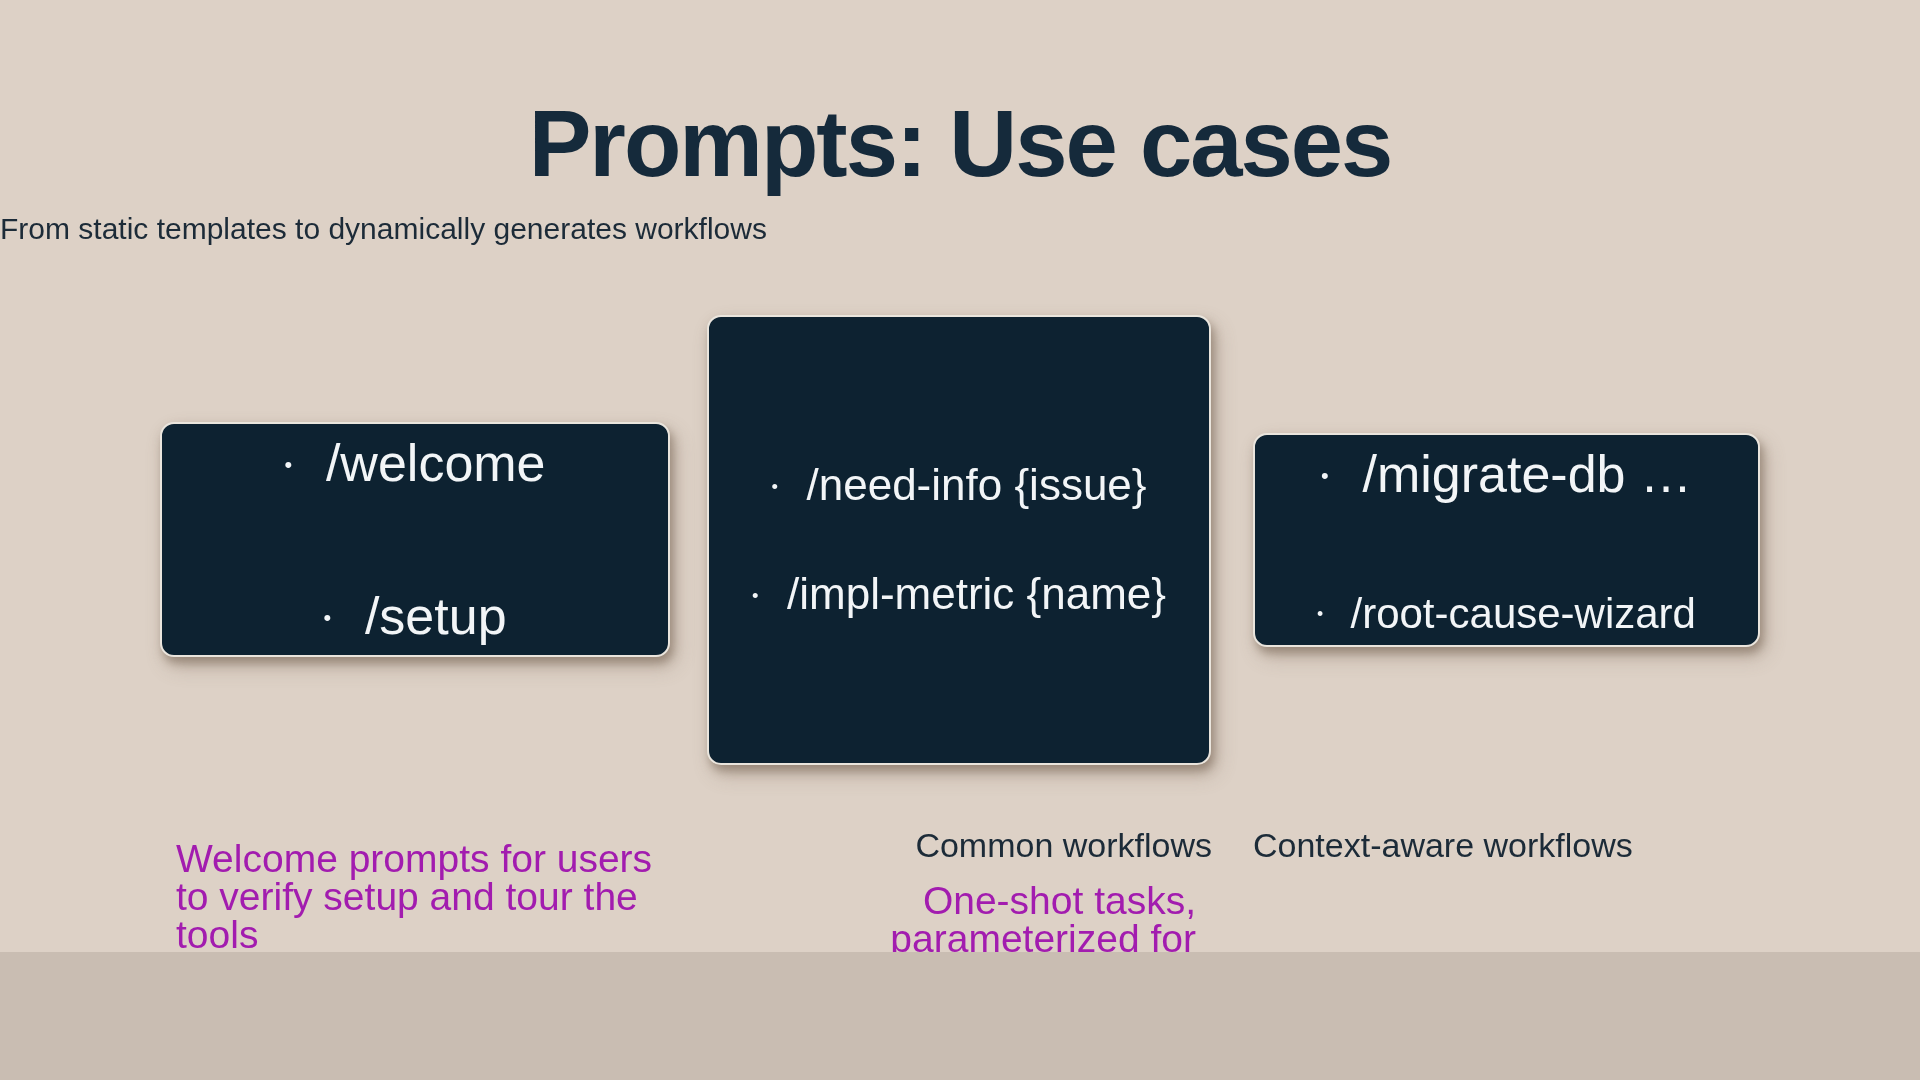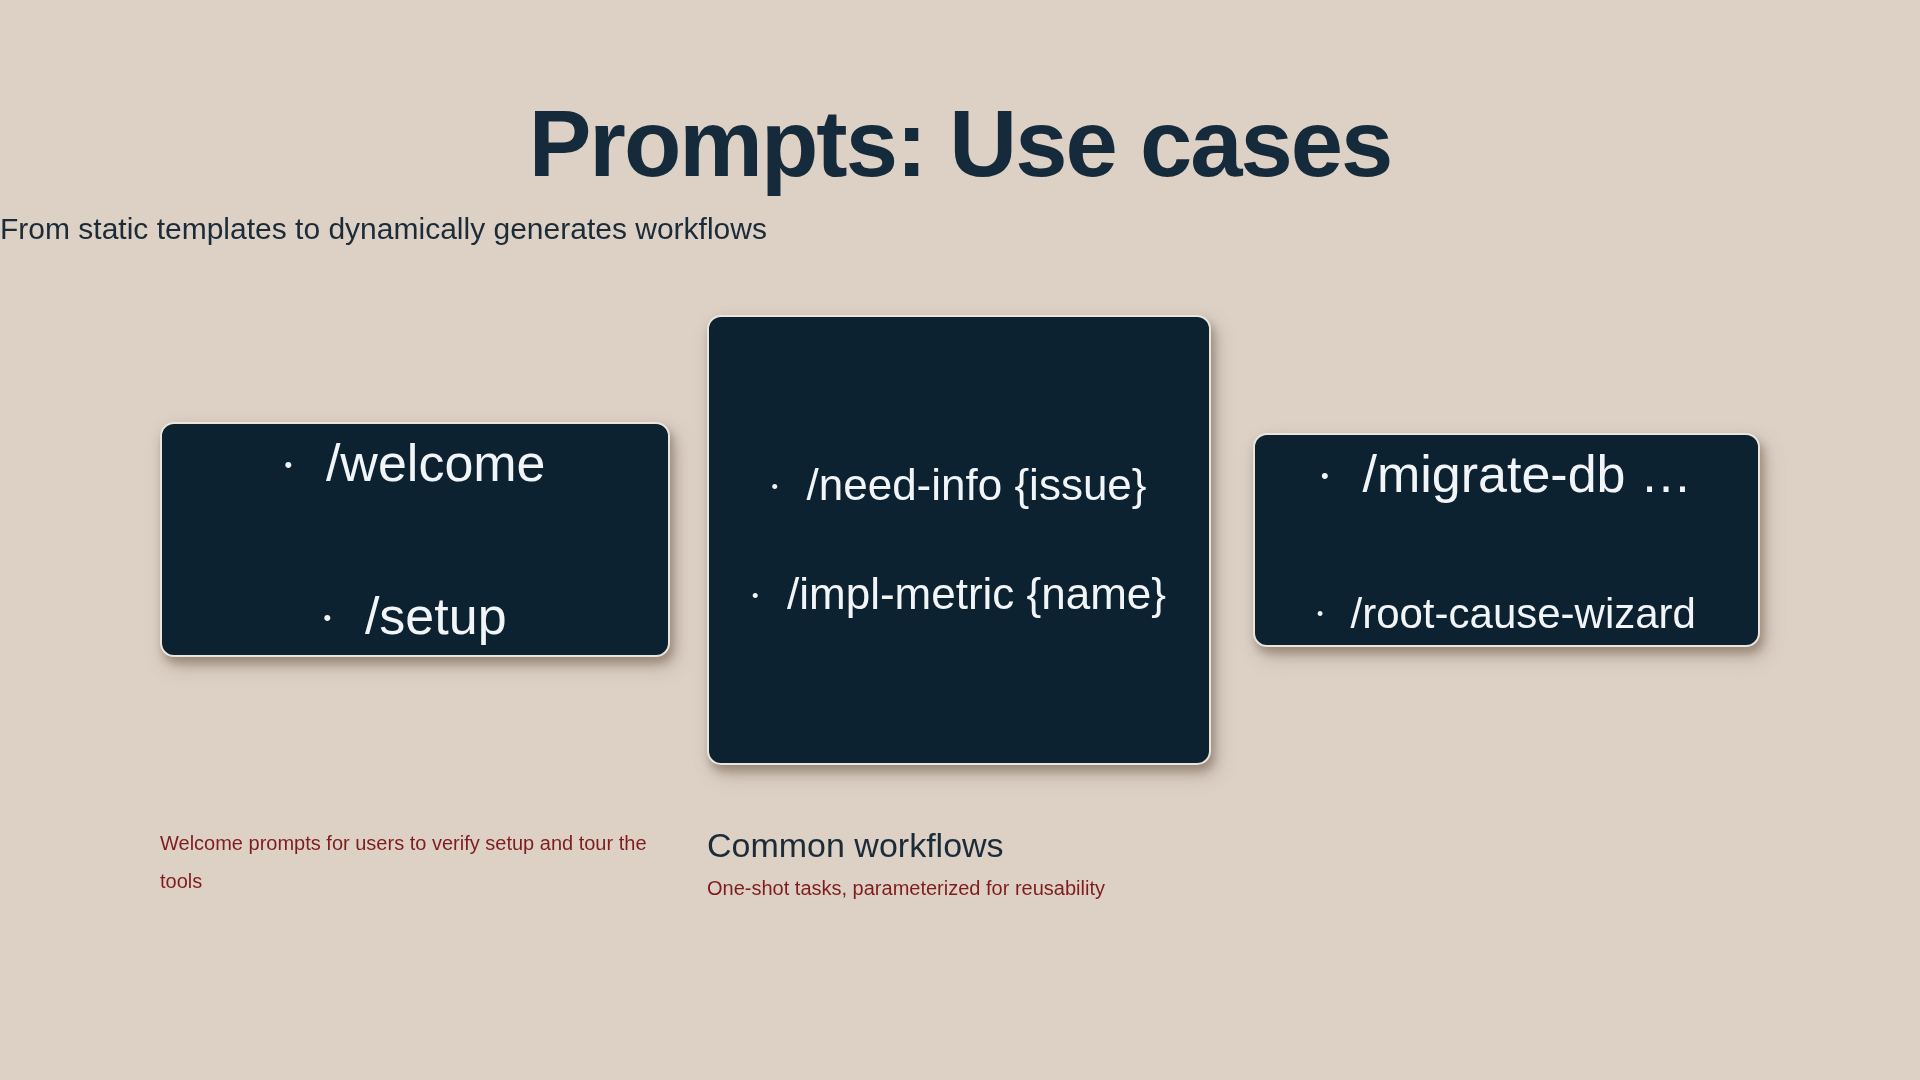--- a/index.html
+++ b/index.html
@@ -3,21 +3,21 @@
 <meta charset="utf-8">
 <style>
   html, body {
     margin: 0;
     padding: 0;
     background: #c9bdb2;
   }
   .slide {
     position: relative;
     width: 1920px;
-    height: 1080px;
+    height: 952px;
     overflow: hidden;
     background: #ddd1c6;
     font-family: "Liberation Sans", sans-serif;
     color: #1e2c38;
   }
 
   
   .title {
     position: absolute;
     top: 92px;
@@ -99,35 +99,35 @@
     position: relative;
     top: 0.08em;
   }
 
   
   .caption {
     position: absolute;
     top: 824px;
   }
   .caption-left   { left: 160px;  width: 520px; }
-  .caption-center { left: 707px;  width: 520px; }
+  .caption-center { left: 692px;  width: 520px; text-align: right; }
   .caption-right  { left: 1253px; width: 570px; }
 
   .caption-title {
     font-size: 34px;
     line-height: 42px;
     color: #1c2b38;
     margin: 0 0 3px 0;
     font-weight: 400;
   }
   .caption-body {
-    font-size: 20px;
+    font-size: 39px;
     line-height: 38px;
-    color: #7f1d1d;
-    margin: 0;
+    color: #a21caf;
+    margin: 16px;
     font-weight: 400;
   }
 </style>
 </head>
 <body>
 
 <div class="slide">
 
   <div class="title">Prompts: Use cases</div>
   <div class="subtitle">From static templates to dynamically generates workflows</div>
@@ -168,15 +168,16 @@
   <div class="caption caption-left">
     <p class="caption-body">Welcome prompts for users to verify setup and tour the tools</p>
   </div>
 
   <div class="caption caption-center">
     <p class="caption-title">Common workflows</p>
     <p class="caption-body">One-shot tasks, parameterized for reusability</p>
   </div>
 
   <div class="caption caption-right">
+    <p class="caption-title">Context-aware workflows</p>
   </div>
 
 </div>
 
 </body></html>

